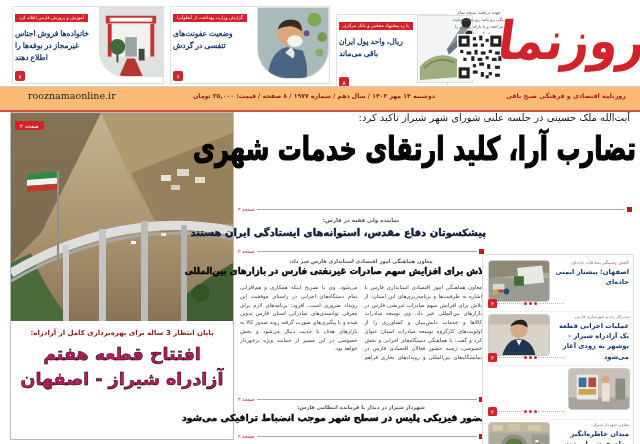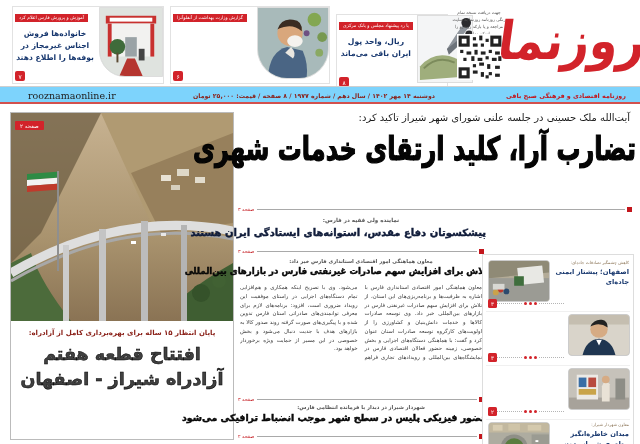--- a/index.html
+++ b/index.html
@@ -3,44 +3,44 @@
 <meta charset="utf-8">
 <style>
   html,body{margin:0;padding:0;background:#e8e8e8;}
   *{box-sizing:border-box;font-family:"DejaVu Sans",sans-serif;}
   .page{position:relative;width:640px;height:444px;background:#ffffff;overflow:hidden;direction:rtl;}
 
   
   .teaser{position:absolute;top:6px;display:flex;direction:ltr;border:1px solid #e2e2e2;background:#fff;}
   .t-text{flex:1;position:relative;padding:2px 4px 2px 2px;}
   .t-strip{display:inline-block;background:#d2232a;color:#fff;font-size:4.6px;line-height:1.4;padding:1px 4px;margin-bottom:2px;white-space:nowrap;max-width:100%;overflow:hidden;}
-  .t-title{color:#17376e;font-weight:bold;font-size:7.6px;line-height:1.55;text-align:center;direction:rtl;}
+  .t-title{color:#17376e;font-weight:bold;font-size:7.6px;line-height:1.55;text-align:left;direction:rtl;font-family:Liberation Serif, serif;}
   .pbox{position:absolute;left:2px;bottom:2px;width:10px;height:10px;background:#d2232a;color:#fff;font-size:6px;display:flex;align-items:center;justify-content:center;border-radius:2px;}
   .t-photo{flex:0 0 auto;overflow:hidden;border:1px solid #ddd;background:#cfd6d2;}
   .t-photo svg{display:block;width:100%;height:100%;}
 
   
   .logo{position:absolute;left:508px;right:4px;top:0;height:82px;display:flex;align-items:center;justify-content:center;color:#d2232a;font-weight:bold;font-size:46px;transform:skewX(-8deg) scaleY(1.15);letter-spacing:-2px;}
   .qr-note{position:absolute;left:452px;top:10px;width:54px;font-size:4.3px;line-height:1.6;color:#555;text-align:center;}
   .qr{position:absolute;left:457px;top:34px;width:46px;height:46px;}
 
   
-  .dateline-row{position:absolute;top:86px;left:0;right:0;height:18px;border-top:1px solid #cfcfcf;border-bottom:2px solid #d2504d;background:#7dd3fc;}
+  .dateline-row{position:absolute;top:86px;left:0;right:0;height:26px;border-top:1px solid #cfcfcf;border-bottom:2px solid #d2504d;background:#fdba74;}
   .website{position:absolute;left:28px;top:3px;font-family:"DejaVu Serif",serif;font-size:9.5px;color:#222;direction:ltr;}
   .dateline{position:absolute;left:168px;top:5px;width:292px;text-align:center;font-size:6.2px;color:#8a2018;font-weight:bold;}
   .tagline{position:absolute;right:14px;top:5px;font-size:6.4px;color:#c3161c;font-weight:bold;}
 
   
   .left-story{position:absolute;left:10px;top:112px;width:224px;height:328px;border:1px solid #bbb;background:#fff;}
   .ls-photo{position:relative;width:100%;height:208px;overflow:hidden;}
   .ls-photo svg{display:block;width:100%;height:100%;}
   .ls-badge{position:absolute;top:8px;left:4px;background:#d2232a;color:#fff;font-size:5.5px;padding:1.5px 5px;border-radius:1px;}
   .ls-text{padding:8px 6px 0 6px;text-align:center;}
   .ls-kicker{font-size:7px;color:#8a2018;font-weight:bold;}
-  .ls-headline{margin-top:5px;font-size:17.5px;font-weight:bold;color:#404040;line-height:1.45;-webkit-text-stroke:0.5px #000;}
+  .ls-headline{margin-top:5px;font-size:17.5px;font-weight:bold;color:#be185d;line-height:1.45;-webkit-text-stroke:0.5px #000;}
 
   
   .lead-kicker{position:absolute;left:240px;right:10px;top:112px;font-size:10px;font-weight:normal;color:#1a1a1a;}
   .lead-headline{position:absolute;left:236px;right:4px;top:130px;text-align:center;font-size:24px;font-weight:bold;color:#050505;white-space:nowrap;-webkit-text-stroke:0.9px #000;transform:scaleY(1.35);transform-origin:top center;letter-spacing:-0.5px;}
 
   .divider{position:absolute;height:7px;display:flex;align-items:center;direction:ltr;}
   .divider .pref{color:#c3161c;font-size:4.8px;margin-right:3px;white-space:nowrap;}
   .divider .dline{flex:1;border-top:1px solid #a9a9a9;}
   .divider .ddot{width:5px;height:5px;background:#c3161c;margin-left:2px;}
 
@@ -88,20 +88,21 @@
         <rect x="17" y="46" width="2" height="10" fill="#5b4a33"></rect>
         <path d="M20,70 L44,70 L36,52 L28,52 Z" fill="#b5352f"></path>
         <rect x="40" y="42" width="6" height="12" fill="#444"></rect>
       </svg>
     </div>
   </div>
 
   <div class="teaser" style="left:170px;width:160px;height:78px;">
     <div class="t-text">
       <span class="t-strip">گزارش وزارت بهداشت از آنفلوآنزا</span>
+      <div class="t-title">وضعیت عفونت‌های تنفسی در گردش</div>
       <span class="pbox">۶</span>
     </div>
     <div class="t-photo" style="width:72px;height:72px;border-radius:0 0 30px 30px;">
       <svg viewBox="0 0 72 72" preserveAspectRatio="none">
         <rect width="72" height="72" fill="#a8baba"></rect>
         <circle cx="58" cy="12" r="7" fill="#7da33f" opacity="0.85"></circle>
         <circle cx="66" cy="30" r="5" fill="#6c9136" opacity="0.8"></circle>
         <circle cx="50" cy="26" r="3" fill="#55246b" opacity="0.7"></circle>
         <circle cx="63" cy="46" r="4" fill="#7da33f" opacity="0.7"></circle>
         <path d="M10,72 Q12,44 30,40 L46,44 Q52,58 50,72 Z" fill="#4a6584"></path>
@@ -211,21 +212,21 @@
           <rect x="16" y="62" width="30" height="6" fill="#2e8b45"></rect>
           <rect x="16" y="68" width="30" height="6" fill="#f2f2f2"></rect>
           <rect x="16" y="74" width="30" height="6" fill="#c0392b"></rect>
         </g>
         <rect x="120" y="128" width="5" height="3" fill="#fff"></rect>
           <rect x="150" y="120" width="5" height="3" fill="#e8e8e8"></rect>
       </svg>
       <span class="ls-badge">صفحه ۲</span>
     </div>
     <div class="ls-text">
-      <div class="ls-kicker">پایان انتظار ۱۵ ساله برای بهره‌برداری کامل از آزادراه:</div>
+      <div class="ls-kicker">پایان انتظار 3 ساله برای بهره‌برداری کامل از آزادراه:</div>
       <div class="ls-headline">افتتاح قطعه هفتم آزادراه شیراز - اصفهان</div>
     </div>
   </div>
 
   <div class="lead-kicker">آیت‌الله ملک حسینی در جلسه علنی شورای شهر شیراز تاکید کرد:</div>
   <div class="lead-headline">تضارب آرا، کلید ارتقای خدمات شهری</div>
   <div class="divider" style="top:206px;left:238px;width:394px;">
     <span class="pref">صفحه ۳</span>
     <span class="dline"></span>
     <span class="ddot"></span>
@@ -282,20 +283,24 @@
         <span class="c-dots">
             <i></i>
             <i></i>
             <i></i>
           </span>
         <span class="c-line"></span>
       </div>
     </div>
 
     <div class="sb-item">
+      <div class="sb-text">
+        <div class="sb-kicker">مدیرکل راه و شهرسازی فارس:</div>
+        <div class="sb-title">عملیات اجرایی قطعه یک آزادراه شیراز - بوشهر به زودی آغاز می‌شود</div>
+      </div>
       <div class="sb-photo">
         <svg viewBox="0 0 62 42" preserveAspectRatio="none">
           <rect width="62" height="42" fill="#d9d4ca"></rect>
           <rect x="0" y="0" width="62" height="10" fill="#c5beb0"></rect>
           <circle cx="31" cy="15" r="9" fill="#d6ab84"></circle>
           <path d="M22,12 Q26,4 34,5 Q40,6 40,13 Q34,9 28,10 Q24,11 22,12 Z" fill="#222"></path>
           <path d="M14,42 Q18,26 31,25 Q44,26 48,42 Z" fill="#1f3550"></path>
           <path d="M28,26 L31,32 L34,26 Z" fill="#fff"></path>
         </svg>
       </div>

